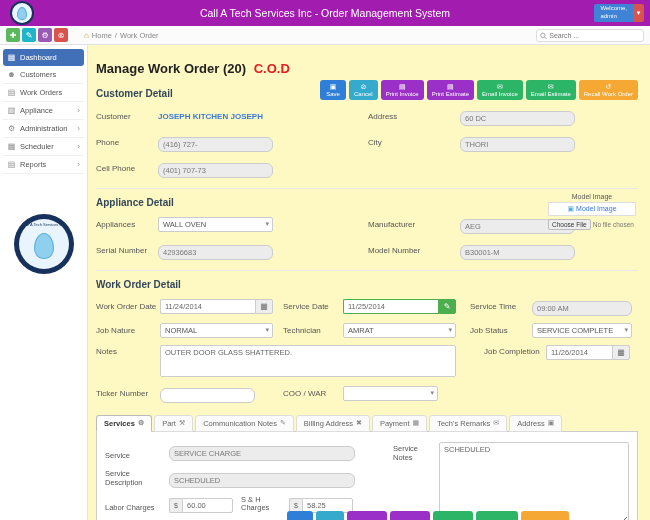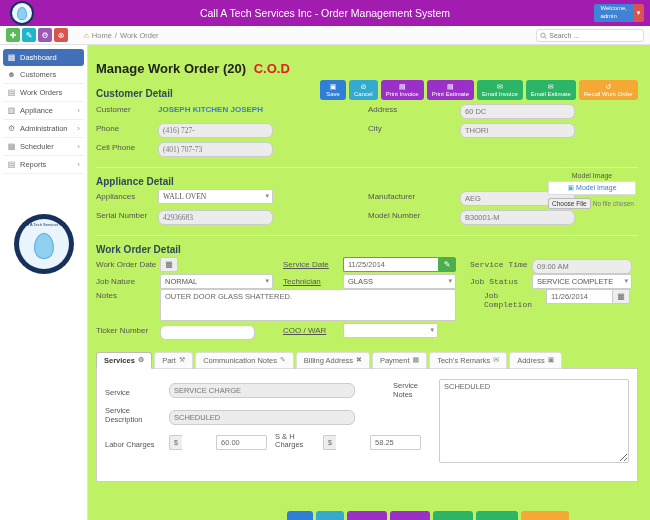--- a/index.html
+++ b/index.html
@@ -32,79 +32,79 @@
   .sitem { display:flex; align-items:center; gap:4px; font-size:7.5px; color:#555; padding:4px 4px; border-bottom:1px solid #f0f0f0; cursor:pointer; }
   .sitem .sic { font-size:8px; width:9px; color:#8a8a8a; text-align:center; }
   .sitem .chev { margin-left:auto; color:#999; font-size:8px; line-height:1; }
   .sitem.active { background:#4170b8; color:#fff; border-radius:3px; border-bottom:none; }
   .sitem.active .sic { color:#fff; }
   .logo-big { margin:40px auto 0; width:60px; height:60px; border-radius:50%; background:#16325c; display:flex; align-items:center; justify-content:center; }
   .logo-big-inner { width:50px; height:50px; border-radius:50%; background:#eaf4fc; display:flex; align-items:center; justify-content:center; position:relative; }
   .logo-ring-text { position:absolute; top:4px; left:2px; right:2px; text-align:center; font-size:4px; color:#16325c; line-height:1; }
   .mascot { width:20px; height:26px; background:#8fd0ee; border:1px solid #5aaede; border-radius:50% 50% 45% 45% / 60% 60% 40% 40%; margin-top:4px; }
 
-  .main { flex:1; padding:0 12px 16px 8px; position:relative; overflow:hidden; background:#bef264; }
+  .main { flex:1; padding:0 12px 16px 8px; position:relative; overflow:hidden; background:#fef9c3; }
   .page-title { margin-top:16px; font-size:13px; font-weight:bold; color:#222; }
   .page-title .cod { color:#e02020; margin-left:4px; }
 
   .sec-row { display:flex; align-items:flex-start; justify-content:space-between; margin-top:4px; }
   .sec-head { font-size:10px; font-weight:bold; color:#33475b; padding-top:8px; }
   .abtns { display:flex; gap:3px; }
   .abtn { border:none; border-radius:3px; color:#fff; font-size:6px; padding:3px 5px 2px; display:flex; flex-direction:column; align-items:center; gap:1px; cursor:pointer; min-width:26px; font-family:inherit; line-height:1.1; }
   .abtn .bic { font-size:7px; line-height:1; }
   .b-save{background:#2f7ed8}.b-cancel{background:#35aacd}.b-print{background:#9b30c9}.b-email{background:#2cb567}.b-recall{background:#f5a834}
 
-  .frow { display:flex; align-items:center; }
+  .frow { display:flex; align-items:center; margin-top:7px; }
   .top-align { align-items:flex-start; }
   .lblL { width:62px; font-size:8px; color:#555; flex-shrink:0; }
-  .fldL { width:115px; flex-shrink:0;font-family:Liberation Serif, serif; }
+  .fldL { width:115px; flex-shrink:0; }
   .lblR { width:92px; margin-left:95px; font-size:8px; color:#555; flex-shrink:0; }
   .fldR { width:115px; flex-shrink:0; }
   .inp { height:15px; border:1px solid #ccc; border-radius:6px; font-size:7.5px; color:#666; padding:0 4px; background:#fff; width:100%; font-family:inherit; }
   .dis { background:#ececec; color:#777; }
   .linkval { font-size:8px; color:#3a7bd5; font-weight:bold; cursor:pointer; width:115px; flex-shrink:0; }
   .sel { height:15px; border:1px solid #ccc; border-radius:2px; background:#fff; display:flex; align-items:center; justify-content:space-between; padding:0 3px 0 4px; font-size:7.5px; color:#555; cursor:pointer; width:100%; }
   .sel .caret { font-size:7px; color:#888; }
   .hr { border-top:1px solid #e8e8e8; margin-top:10px; }
 
   .rel { position:relative; }
   .model-image { position:absolute; right:2px; top:4px; width:88px; text-align:center; }
   .mi-title { font-size:7px; color:#555; margin-bottom:2px; }
   .mi-box { border:1px solid #ddd; background:#fff; padding:2px; font-size:7px; color:#3a7bd5; display:flex; align-items:center; justify-content:center; gap:2px; cursor:pointer; }
   .mi-box .mi-ic { color:#5aaede; font-size:7px; }
   .mi-file { margin-top:3px; display:flex; align-items:center; gap:2px; justify-content:flex-start; }
   .mi-choose { border:1px solid #bbb; background:#eee; font-size:6.5px; padding:1px 3px; border-radius:2px; cursor:pointer; color:#333; white-space:nowrap; }
   .mi-nofile { font-size:6.5px; color:#777; white-space:nowrap; }
 
   .wl1 { width:64px; font-size:8px; color:#555; flex-shrink:0; }
   .wf1 { width:113px; flex-shrink:0; }
-  .wl2 { width:60px; margin-left:10px; font-size:8px; color:#555; flex-shrink:0;text-decoration:underline; }
+  .wl2 { width:60px; margin-left:10px; font-size:8px; color:#555; flex-shrink:0; }
   .wf2 { width:113px; flex-shrink:0; }
-  .wl3 { width:62px; margin-left:14px; font-size:8px; color:#555; flex-shrink:0;font-family:Liberation Mono, monospace; }
+  .wl3 { width:62px; margin-left:14px; font-size:8px; color:#555; flex-shrink:0; }
   .wf3 { width:100px; flex-shrink:0; }
   .w95 { width:95px; }
   .grp { display:flex; }
   .grp .inp { border-radius:2px 0 0 2px; border-right:none; }
   .addon { width:18px; height:15px; border:1px solid #ccc; background:#eee; display:flex; align-items:center; justify-content:center; font-size:8px; color:#666; border-radius:0 2px 2px 0; flex-shrink:0; cursor:pointer; }
   .addon.green { background:#4cae4c; border-color:#4cae4c; color:#fff; }
   .inp.green { border-color:#4cae4c; }
   textarea.notes { width:296px; height:32px; border:1px solid #ccc; border-radius:2px; font-size:7.5px; color:#666; padding:2px 4px; resize:none; font-family:inherit; }
 
   .tabs { display:flex; gap:2px; margin-top:12px; align-items:flex-end; }
   .tab { border:1px solid #ddd; background:#fbfbfb; border-radius:3px 3px 0 0; padding:3px 7px; font-size:7.5px; color:#666; display:flex; gap:3px; align-items:center; cursor:pointer; white-space:nowrap; }
   .tab .tic { font-size:7px; color:#888; }
   .tab.active { background:#fff; border-color:#bbb; border-bottom-color:#fff; font-weight:bold; color:#333; position:relative; z-index:2; }
 
   .panel { border:1px solid #ccc; margin-top:-1px; padding:10px 8px 6px; display:flex; min-height:114px; background:#fff; }
   .pleft { width:276px; flex-shrink:0; }
   .prow { display:flex; align-items:flex-end; margin-bottom:8px; }
   .pl { width:64px; font-size:7.5px; color:#555; flex-shrink:0; line-height:1.15; }
   .pl2 { width:48px; font-size:7.5px; color:#555; margin-left:8px; flex-shrink:0; line-height:1.15; }
   .pf { width:186px; flex-shrink:0; }
-  .pgrp { display:flex; flex-shrink:0;gap:34px; }
+  .pgrp { display:flex; flex-shrink:0; }
   .pgrp .addon.sm { width:13px; font-size:7px; border-radius:2px 0 0 2px; border-right:none; }
   .pgrp .inp { width:51px; border-radius:0 2px 2px 0; }
   .pright { display:flex; margin-left:12px; flex:1; align-items:flex-start; }
   .snl { width:46px; font-size:7.5px; color:#555; padding-top:2px; line-height:1.2; flex-shrink:0; }
   textarea.snotes { flex:1; height:84px; border:1px solid #ccc; border-radius:2px; font-size:7.5px; color:#666; padding:2px 4px; resize:vertical; font-family:inherit; }
 
   .bottom-stubs { position:absolute; left:287px; top:511px; display:flex; gap:3px; }
   .stub { height:12px; border-radius:3px; }
 </style>
 </head>
@@ -282,20 +282,21 @@
         </div>
       </div>
 
       <div class="hr"></div>
 
       <div class="sec-head">Work Order Detail</div>
 
       <div class="frow">
         <div class="wl1">Work Order Date</div>
         <div class="wf1 grp">
+          <input class="inp" value="11/24/2014" style="">
           <span class="addon">▦</span>
         </div>
         <div class="wl2">Service Date</div>
         <div class="wf2 grp">
           <input class="inp green" value="11/25/2014" style="">
           <span class="addon green">✎</span>
         </div>
         <div class="wl3">Service Time</div>
         <div class="wf3"><input class="inp dis" disabled="" value="09:00 AM" style=""></div>
       </div>
@@ -304,21 +305,21 @@
         <div class="wl1">Job Nature</div>
         <div class="wf1">
           <div class="sel">
             <span>NORMAL</span>
             <span class="caret">▾</span>
           </div>
         </div>
         <div class="wl2">Technician</div>
         <div class="wf2">
           <div class="sel">
-            <span>GLASS</span>
+            <span>AMRAT</span>
             <span class="caret">▾</span>
           </div>
         </div>
         <div class="wl3">Job Status</div>
         <div class="wf3">
           <div class="sel">
             <span>SERVICE COMPLETE</span>
             <span class="caret">▾</span>
           </div>
         </div>

